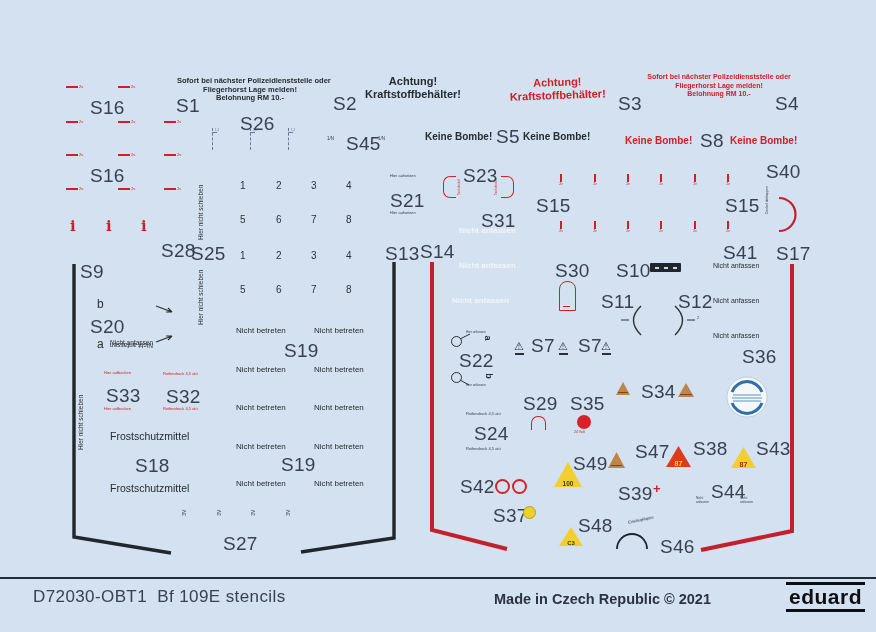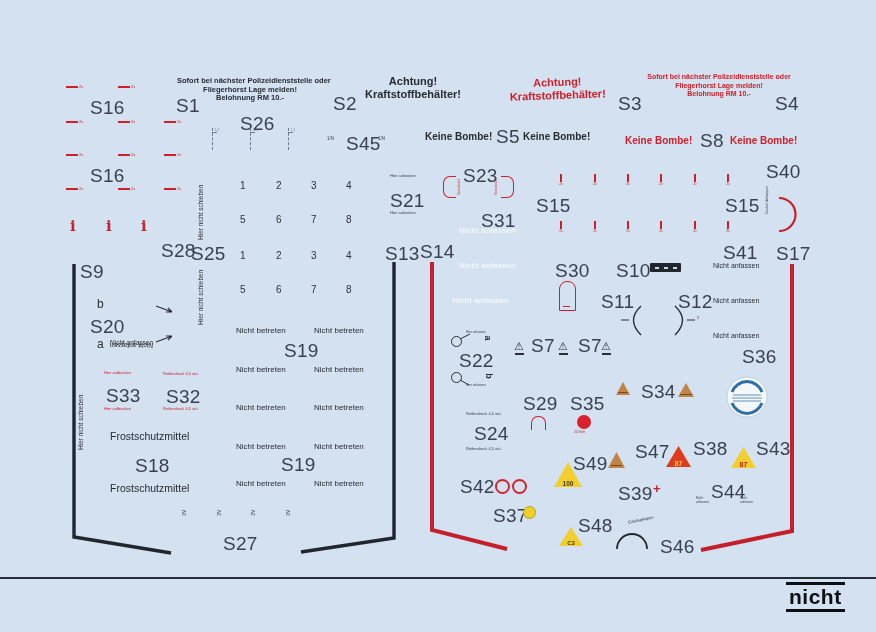--- a/index.html
+++ b/index.html
@@ -405,15 +405,20 @@
   <span class="lbl" style="left:493px;top:505px">S37</span>
   <div class="ring" style="left:523px;top:506px;width:11px;height:11px;background:#ecd029;border:1px solid #b5a01f"></div>
   <span class="lbl" style="left:578px;top:515px">S48</span>
   <div class="tri" style="left:559px;top:527px;width:24px;height:19px;background:#f2cf2f;font-size:6px;color:#433a10">
       <span>C3</span>
     </div>
   <span class="micro" style="left:628px;top:518px;transform:rotate(-12deg)">Einstiegklappe</span>
   <span class="lbl" style="left:660px;top:536px">S46</span>
 
   <div class="sep"></div>
-  <div class="brand">nicht</div>
+  <div class="fcode">
+    <span>D72030-OBT1</span>&nbsp;
+    <span>Bf 109E stencils</span>
+  </div>
+  <div class="fmade">Made in Czech Republic ©  2021</div>
+  <div class="brand">eduard</div>
 
 </div>
 
 </body></html>

